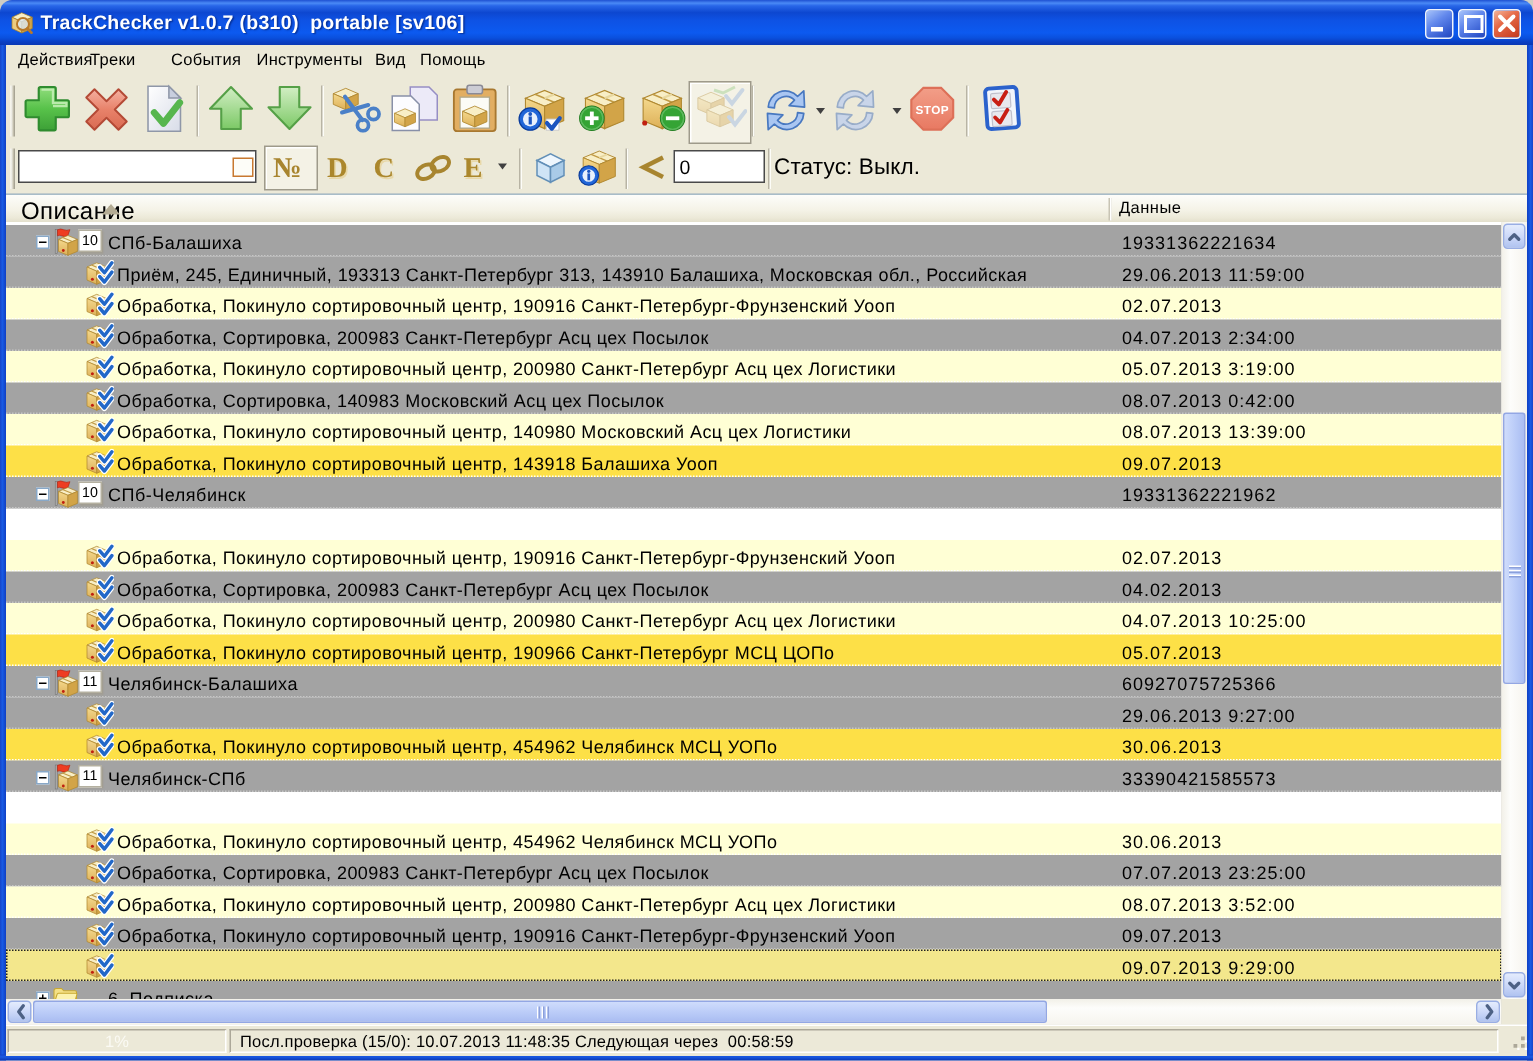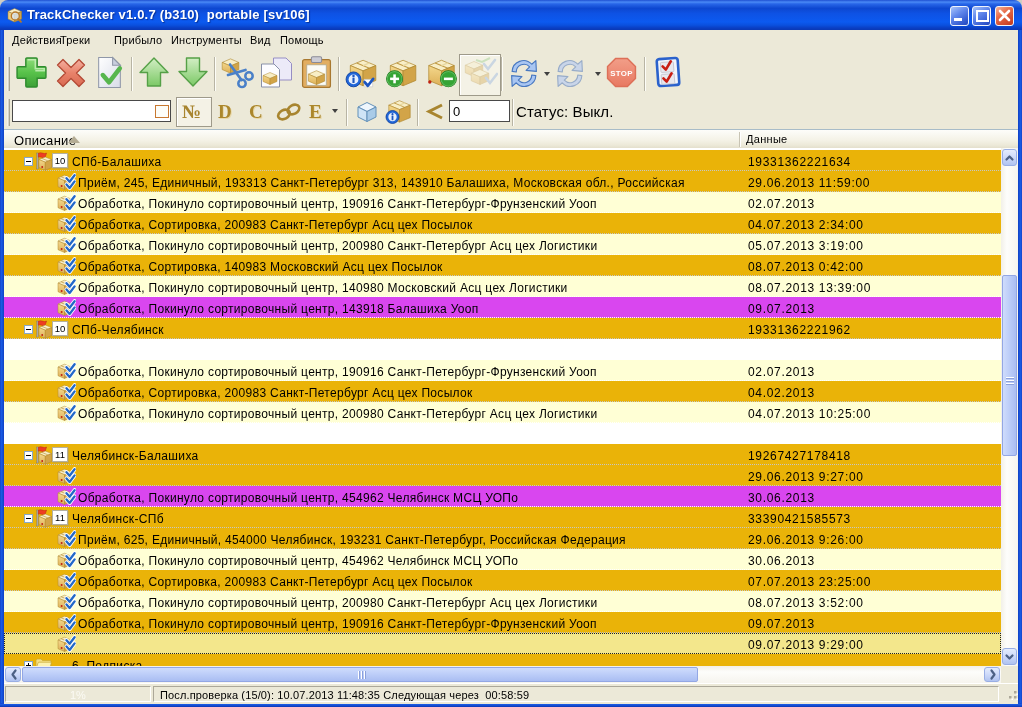--- a/index.html
+++ b/index.html
@@ -29,30 +29,30 @@
 .tsep{width:1px;background:#b8b4a4;border-right:1px solid #fdfdf8}
 .caret{width:0;height:0;border-left:3.5px solid transparent;border-right:3.5px solid transparent;border-top:4px solid #404040}
 .pressedbtn{border:1px solid #9e9a8a;background:#f4f2e6;box-shadow:inset 1px 1px 0 #fff}
 
 .inp{background:#fff;border:1px solid #494949;box-sizing:border-box}
 
 #stattext{left:516px;top:103px;font-size:15px;color:#000;letter-spacing:.1px}
 
 #thead{left:4px;top:129px;width:1014px;height:19px;border-top:1px solid #a8bcc8;
 background:linear-gradient(180deg,#fdfdfa 0%,#f4f2e6 55%,#ece9d8 80%,#e0dcc8 100%);border-bottom:1px solid #cdc9b8}
-#thead .h1{left:10px;top:3px;font-size:13px;letter-spacing:.3px}
+#thead .h1{left:10px;top:3px;font-size:16px;letter-spacing:.3px}
 #thead .h2{left:742px;top:3px;font-size:11px;letter-spacing:.3px}
 #thead .sortup{left:64px;top:6px;width:0;height:0;border-left:6px solid transparent;border-right:6px solid transparent;border-bottom:7px solid #b4ac94}
 #thead .hsep{left:735px;top:2px;width:1px;height:15px;background:#c8c4b4;border-right:1px solid #fff}
 
 #tbody{left:4px;top:148px;width:997px;height:518px;background:#fff;overflow:hidden}
 .row{position:absolute;left:0;width:997px;height:21px}
-.rw{background:#eab308;border-bottom:1px dotted #c6c6c6}
+.rw{background:#a3a3a3;border-bottom:1px dotted #c6c6c6}
 .ry{background:#ffffd5;border-bottom:1px dotted #fff}
-.rh{background:#d946ef;border-bottom:1px dotted #fff}
+.rh{background:#fde047;border-bottom:1px dotted #fff}
 .rs{background:#f3e78c;outline:1px dotted #202020;outline-offset:-1px}
 .row{box-sizing:border-box}
 .ebox{position:absolute;top:7px;width:9px;height:9px;background:#fff;border:1px solid #88a8c8;box-sizing:border-box}
 .ebox i{position:absolute;left:1px;top:3px;width:5px;height:1px;background:#000}
 .ebox b{position:absolute;left:3px;top:1px;width:1px;height:5px;background:#000}
 .gi{position:absolute;top:2px}
 .ci{position:absolute;left:53px;top:2px}
 .badge{position:absolute;left:48px;top:3px;width:14px;height:13px;background:#fff;border:1px solid #b4b0a0;box-shadow:1px 1px 1px rgba(160,150,120,.4);font-size:9.5px;text-align:center;line-height:13px;box-sizing:content-box}
 .gt{position:absolute;left:68px;top:5px;font-size:12px;letter-spacing:.35px;white-space:pre}
 .ct{position:absolute;left:74px;top:5px;font-size:12px;letter-spacing:.3px;white-space:pre}
@@ -297,21 +297,21 @@
 <div id="bmax" class="abs wbtn">
         <i></i>
       </div>
 <div id="bcls" class="abs wbtn"><svg width="17" height="17" viewBox="0 0 17 17">
           <path d="M4 4 L13 13 M13 4 L4 13" stroke="#fff" stroke-width="2.6" stroke-linecap="round"></path>
         </svg></div>
 </div>
 <div id="menu" class="abs">
 <span class="abs mi" style="left:8px">Действия</span>
 <span class="abs mi" style="left:56px">Треки</span>
-<span class="abs mi" style="left:110px">Прибыло</span>
+<span class="abs mi" style="left:110px">События</span>
 <span class="abs mi" style="left:167px">Инструменты</span>
 <span class="abs mi" style="left:246px">Вид</span>
 <span class="abs mi" style="left:276px">Помощь</span>
 </div>
 <div id="tb1" class="abs">
 <div class="abs grip" style="left:3px;top:5px;height:34px"></div>
 <svg class="abs" style="left:11px;top:4px" width="33" height="33" viewBox="0 0 32 32">
         <use href="#s-plus"></use>
       </svg>
 <svg class="abs" style="left:51px;top:5px" width="32" height="32" viewBox="0 0 32 32">
@@ -500,30 +500,37 @@
         <span class="ct">Обработка, Сортировка, 200983 Санкт-Петербург Асц цех Посылок</span>
         <span class="dt">04.02.2013</span>
       </div>
 <div class="row ry" style="top:254px">
         <svg class="ci" width="19" height="18" viewBox="0 0 19 18">
           <use href="#s-cicon"></use>
         </svg>
         <span class="ct">Обработка, Покинуло сортировочный центр, 200980 Санкт-Петербург Асц цех Логистики</span>
         <span class="dt">04.07.2013 10:25:00</span>
       </div>
+<div class="row rh" style="top:275px">
+        <svg class="ci" width="19" height="18" viewBox="0 0 19 18">
+          <use href="#s-cicon"></use>
+        </svg>
+        <span class="ct">Обработка, Покинуло сортировочный центр, 190966 Санкт-Петербург МСЦ ЦОПо</span>
+        <span class="dt">05.07.2013</span>
+      </div>
 <div class="row rw" style="top:296px">
         <span class="ebox" style="left:20px">
           <i></i>
         </span>
         <svg class="gi" style="left:31px" width="17" height="19" viewBox="0 0 17 19">
           <use href="#s-gicon"></use>
         </svg>
         <span class="badge">11</span>
         <span class="gt">Челябинск-Балашиха</span>
-        <span class="dt">19267427178418</span>
+        <span class="dt">60927075725366</span>
       </div>
 <div class="row rw" style="top:317px">
         <svg class="ci" width="19" height="18" viewBox="0 0 19 18">
           <use href="#s-cicon"></use>
         </svg>
         <span class="dt">29.06.2013 9:27:00</span>
       </div>
 <div class="row rh" style="top:338px">
         <svg class="ci" width="19" height="18" viewBox="0 0 19 18">
           <use href="#s-cicon"></use>
@@ -534,27 +541,20 @@
 <div class="row rw" style="top:359px">
         <span class="ebox" style="left:20px">
           <i></i>
         </span>
         <svg class="gi" style="left:31px" width="17" height="19" viewBox="0 0 17 19">
           <use href="#s-gicon"></use>
         </svg>
         <span class="badge">11</span>
         <span class="gt">Челябинск-СПб</span>
         <span class="dt">33390421585573</span>
-      </div>
-<div class="row rw" style="top:380px">
-        <svg class="ci" width="19" height="18" viewBox="0 0 19 18">
-          <use href="#s-cicon"></use>
-        </svg>
-        <span class="ct">Приём, 625, Единичный, 454000 Челябинск, 193231 Санкт-Петербург, Российская Федерация</span>
-        <span class="dt">29.06.2013 9:26:00</span>
       </div>
 <div class="row ry" style="top:401px">
         <svg class="ci" width="19" height="18" viewBox="0 0 19 18">
           <use href="#s-cicon"></use>
         </svg>
         <span class="ct">Обработка, Покинуло сортировочный центр, 454962 Челябинск МСЦ УОПо</span>
         <span class="dt">30.06.2013</span>
       </div>
 <div class="row rw" style="top:422px">
         <svg class="ci" width="19" height="18" viewBox="0 0 19 18">

